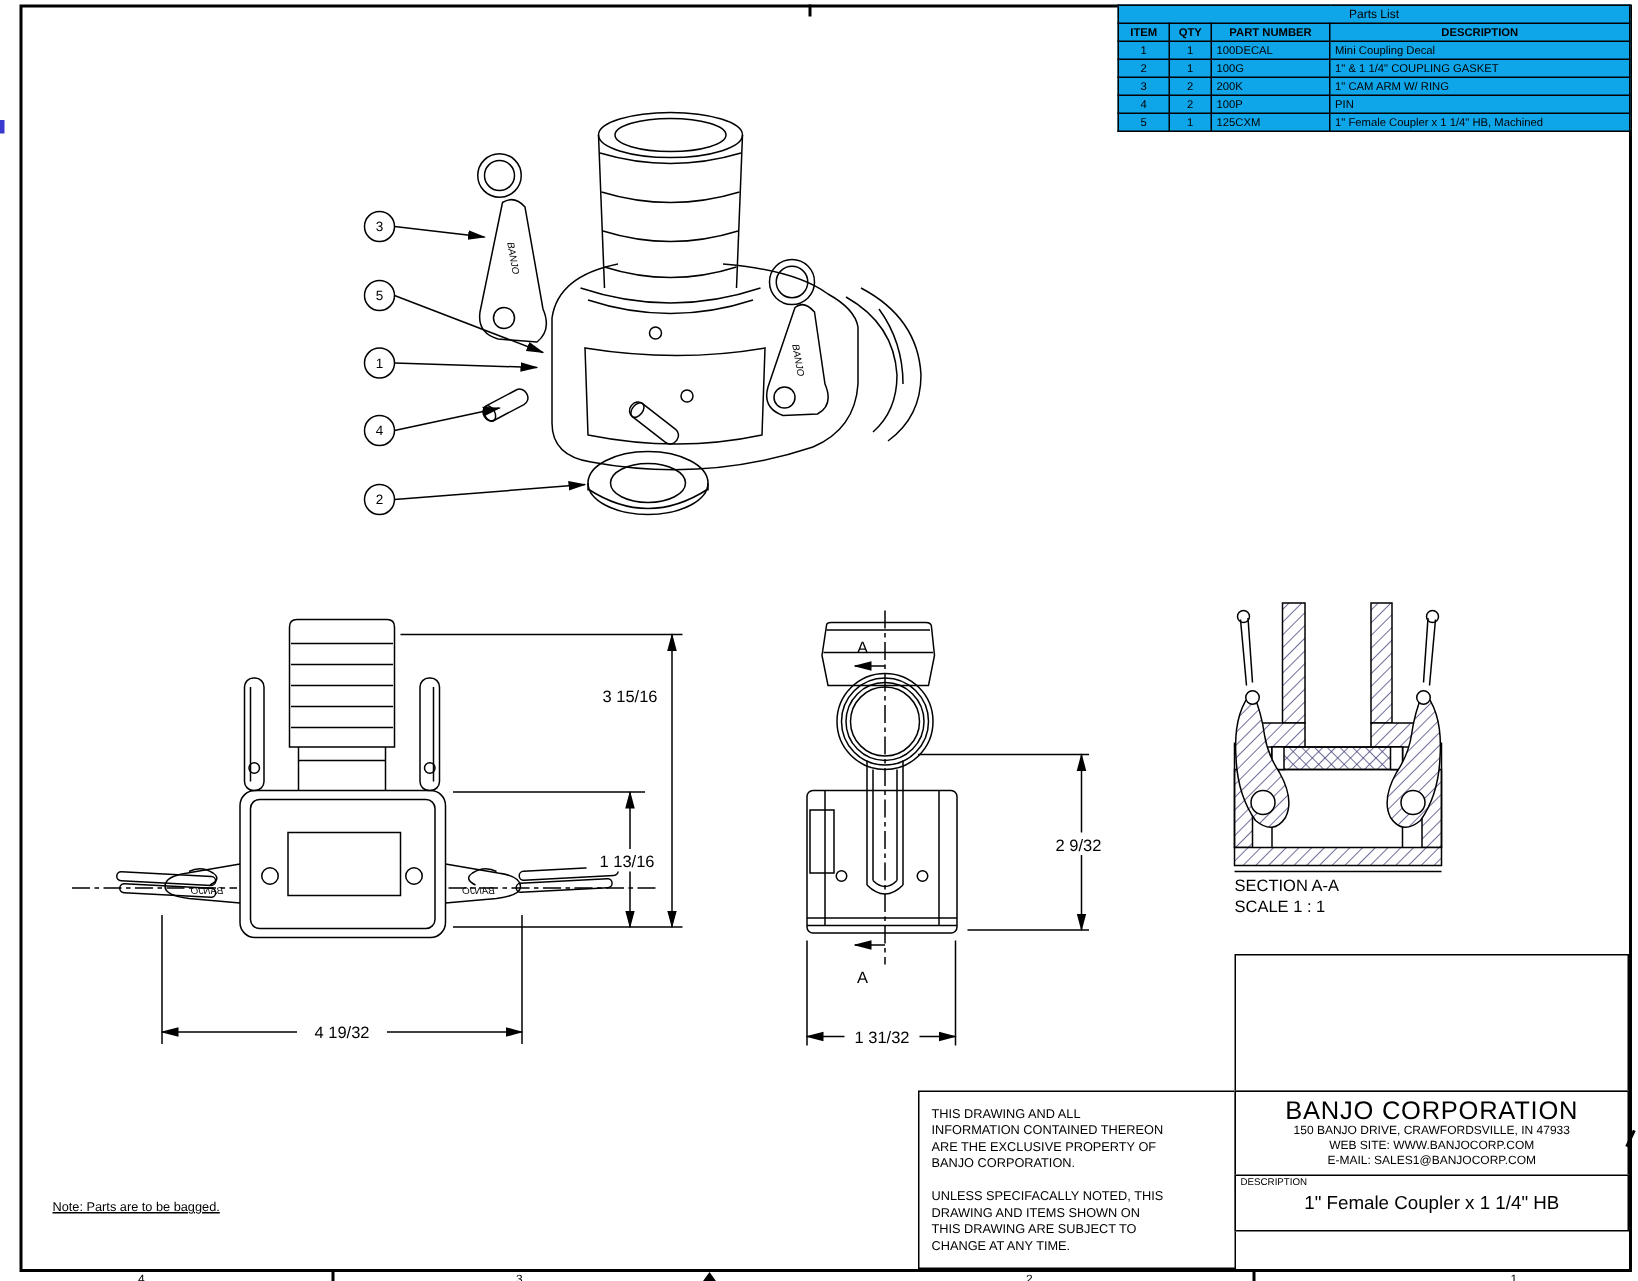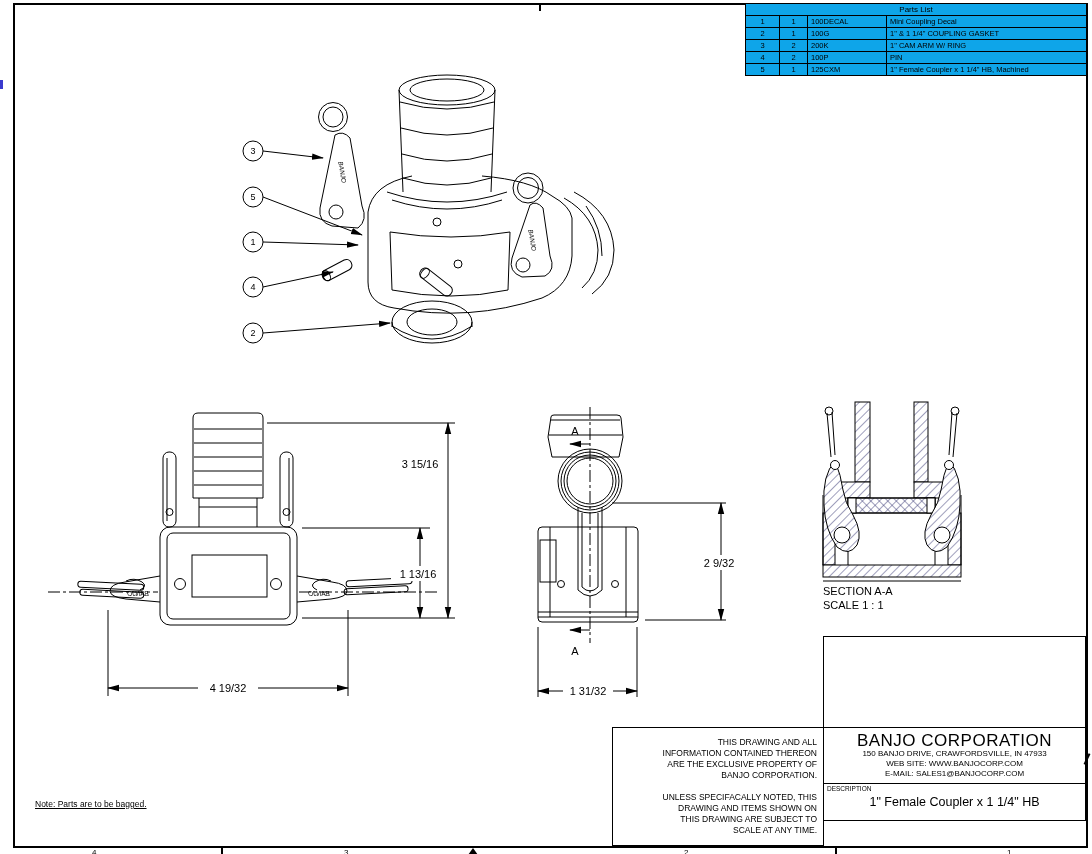--- a/index.html
+++ b/index.html
@@ -11,21 +11,21 @@
   
   #parts{left:745px;top:3px;width:342px;border-collapse:collapse;table-layout:fixed;
          font-size:7.5px;line-height:9px;background:#0ea5e9;}
   #parts td,#parts th{border:1px solid #000;padding:0 3px;height:11px;overflow:hidden;white-space:nowrap;}
   #parts .tl{text-align:center;font-size:8px;}
   #parts th{font-weight:bold;text-align:center;}
   #parts td.c{text-align:center;}
   
   .tbbox{border:1.5px solid #000;background:#fff;box-sizing:border-box;}
   #disclaimer{left:612px;top:727px;width:212px;height:119px;font-size:8.5px;line-height:11px;
-              padding:9px 6px 0 8px;text-align:right;}
+              padding:9px 6px 0 8px;}
   #disclaimer .line{min-height:11px;white-space:nowrap;}
   #emptybox{left:823px;top:636px;width:263px;height:92px;}
   #company{left:823px;top:727px;width:263px;height:69px;text-align:center;padding-top:4px;}
   #company .co{font-size:17px;letter-spacing:.5px;line-height:17px;}
   #company .ad{font-size:8px;line-height:10px;}
   #descrow{left:823px;top:783px;width:263px;height:38px;}
   #pnrow{left:823px;top:820px;width:263px;height:26px;margin-top:34px;}
   .lbl{font-size:6.5px;padding:1px 0 0 3px;}
   .big{font-size:12.5px;text-align:center;margin-top:3px;}
   
@@ -58,20 +58,26 @@
   <table id="parts" class="abs">
     <colgroup>
         <col style="width:34px">
         <col style="width:28px">
         <col style="width:79px">
         <col>
       </colgroup>
     <tbody>
       <tr>
         <td class="tl" colspan="4">Parts List</td>
+      </tr>
+      <tr>
+        <th>ITEM</th>
+        <th>QTY</th>
+        <th>PART NUMBER</th>
+        <th>DESCRIPTION</th>
       </tr>
     </tbody>
     <tbody>
 
         <tr>
           <td class="c">1</td>
           <td class="c">1</td>
           <td>100DECAL</td>
           <td>Mini Coupling Decal</td>
         </tr>
@@ -391,21 +397,21 @@
   <div id="disclaimer" class="abs tbbox">
 
   <div class="line">THIS DRAWING AND ALL</div>
       <div class="line">INFORMATION CONTAINED THEREON</div>
       <div class="line">ARE THE EXCLUSIVE PROPERTY OF</div>
       <div class="line">BANJO CORPORATION.</div>
       <div class="line"></div>
       <div class="line">UNLESS SPECIFACALLY NOTED, THIS</div>
       <div class="line">DRAWING AND ITEMS SHOWN ON</div>
       <div class="line">THIS DRAWING ARE SUBJECT TO</div>
-      <div class="line">SCALE AT ANY TIME.</div>
+      <div class="line">CHANGE AT ANY TIME.</div>
     </div>
 
   <div id="company" class="abs tbbox">
     <div class="co">BANJO CORPORATION</div>
     <div class="ad">150 BANJO DRIVE, CRAWFORDSVILLE, IN 47933</div>
     <div class="ad">WEB SITE: WWW.BANJOCORP.COM</div>
     <div class="ad">E-MAIL: SALES1@BANJOCORP.COM</div>
   </div>
 
   <div id="descrow" class="abs tbbox">

